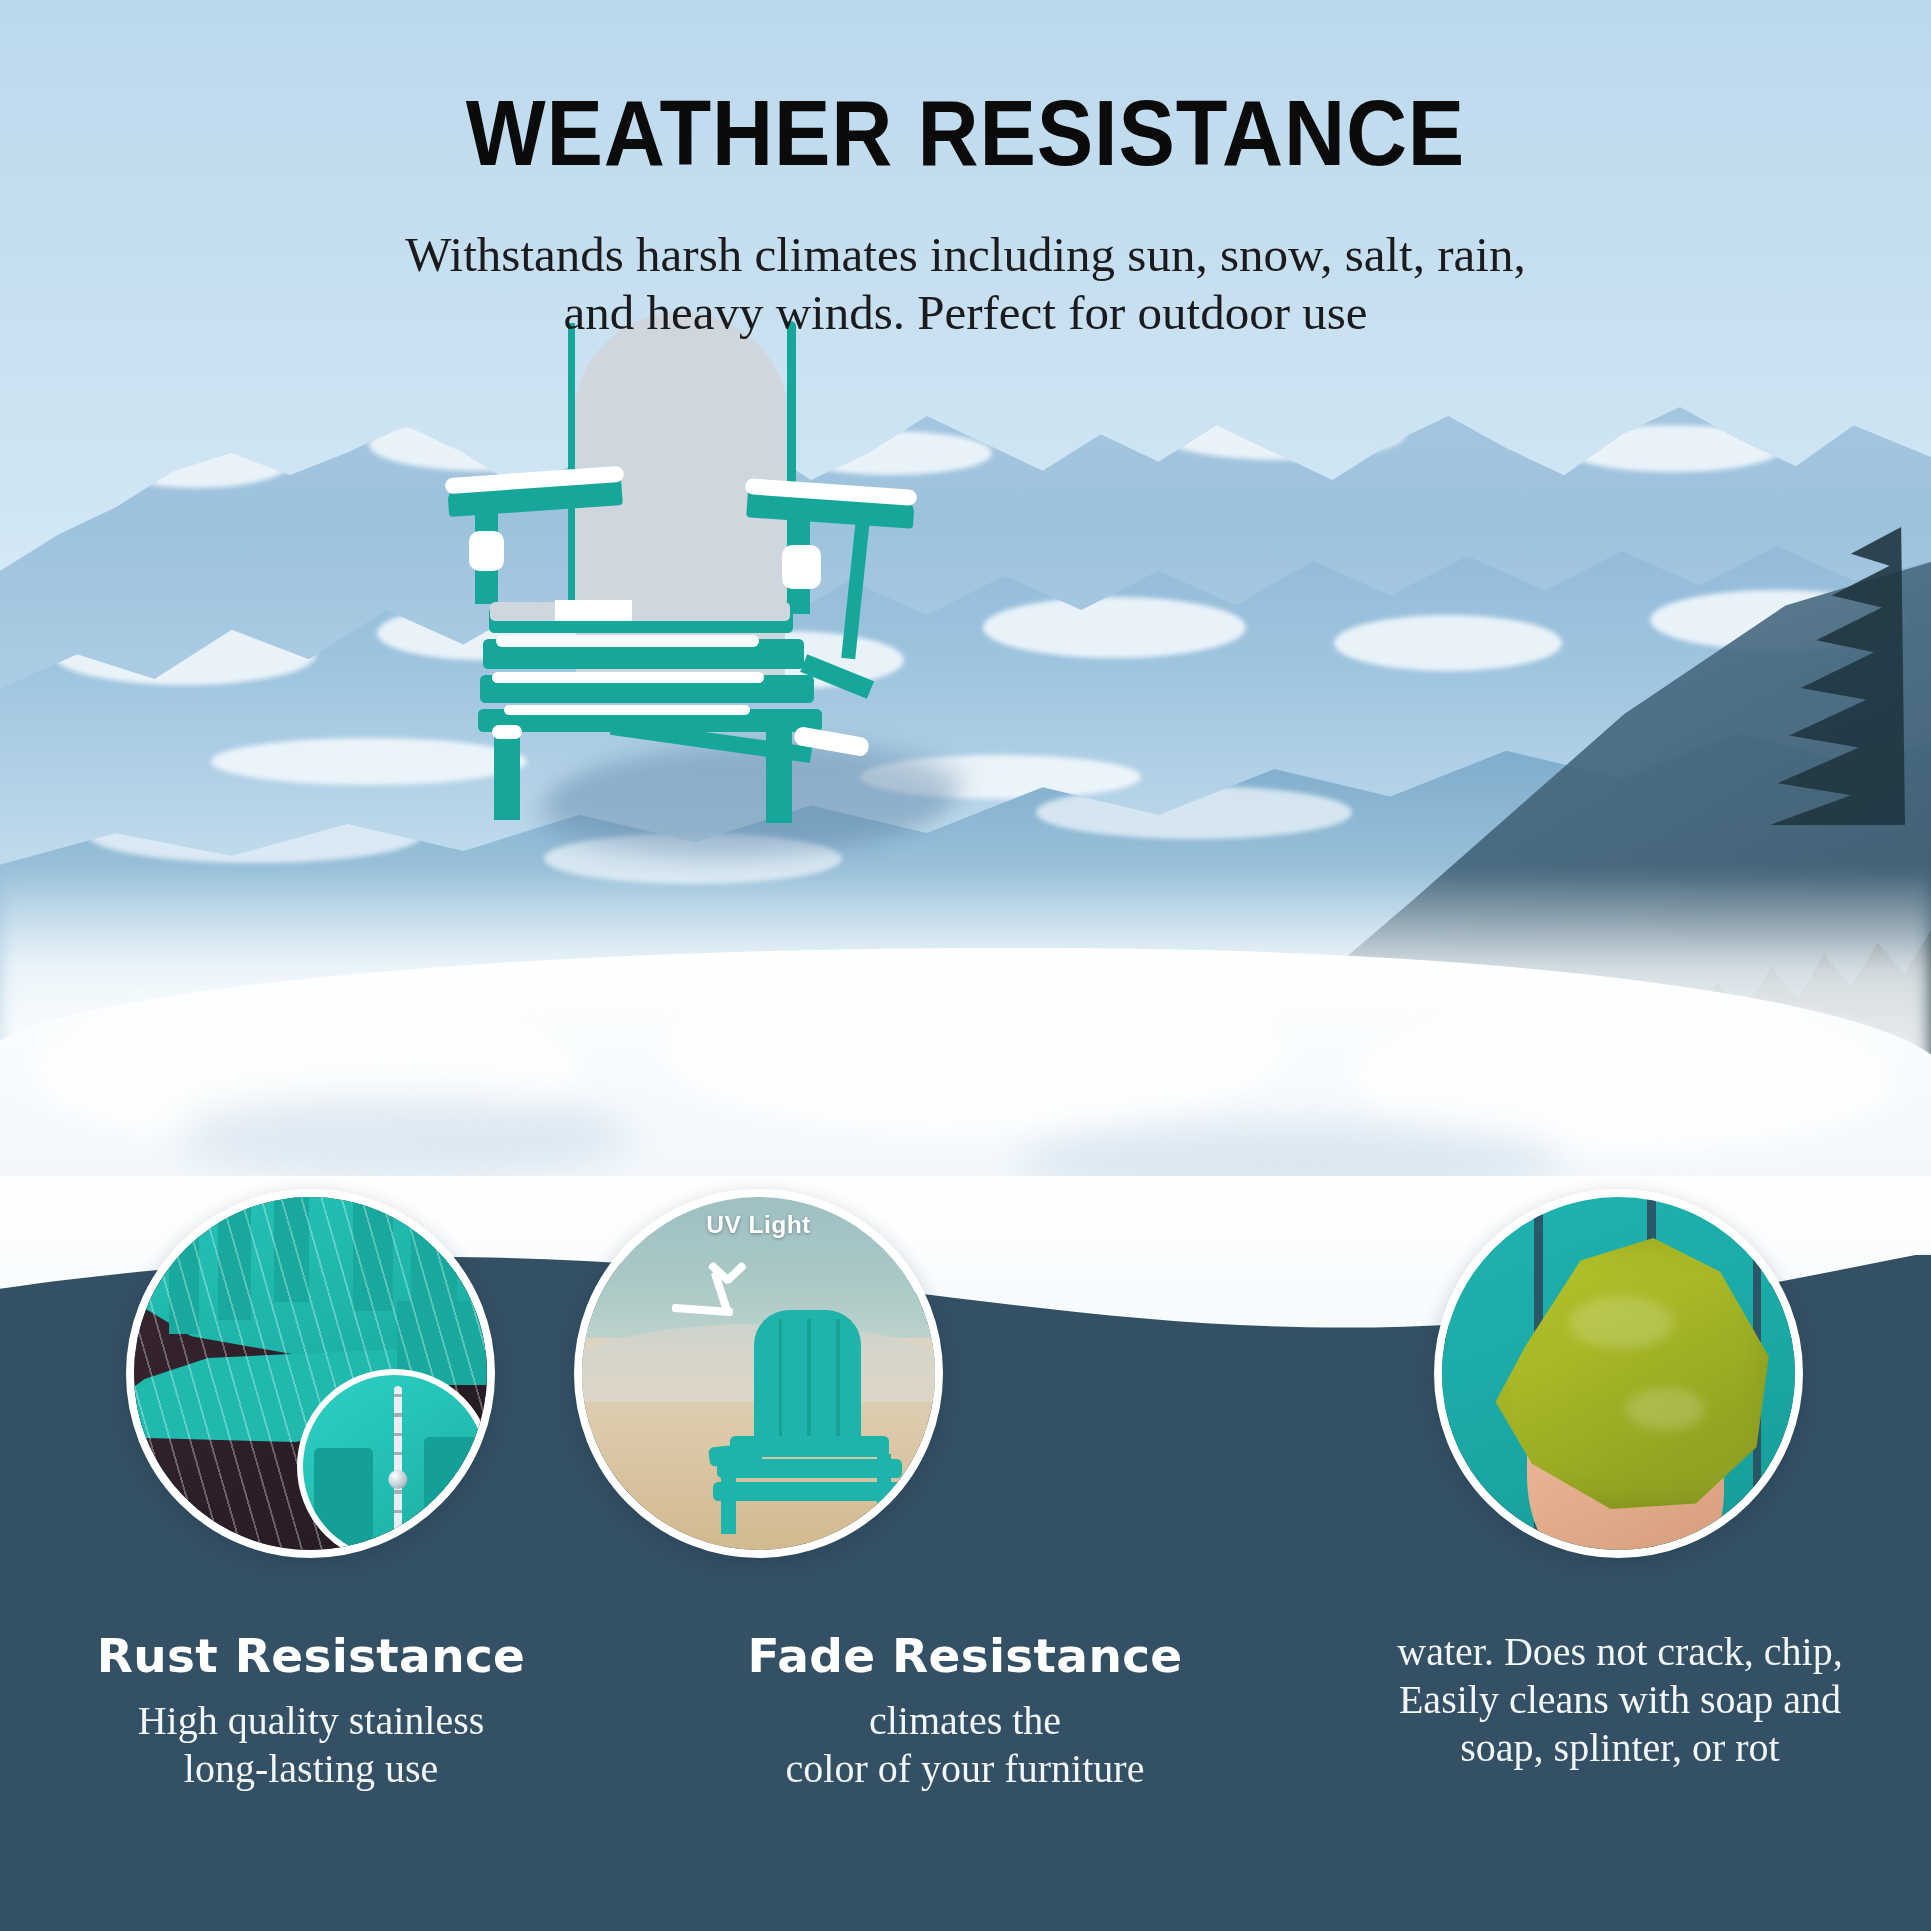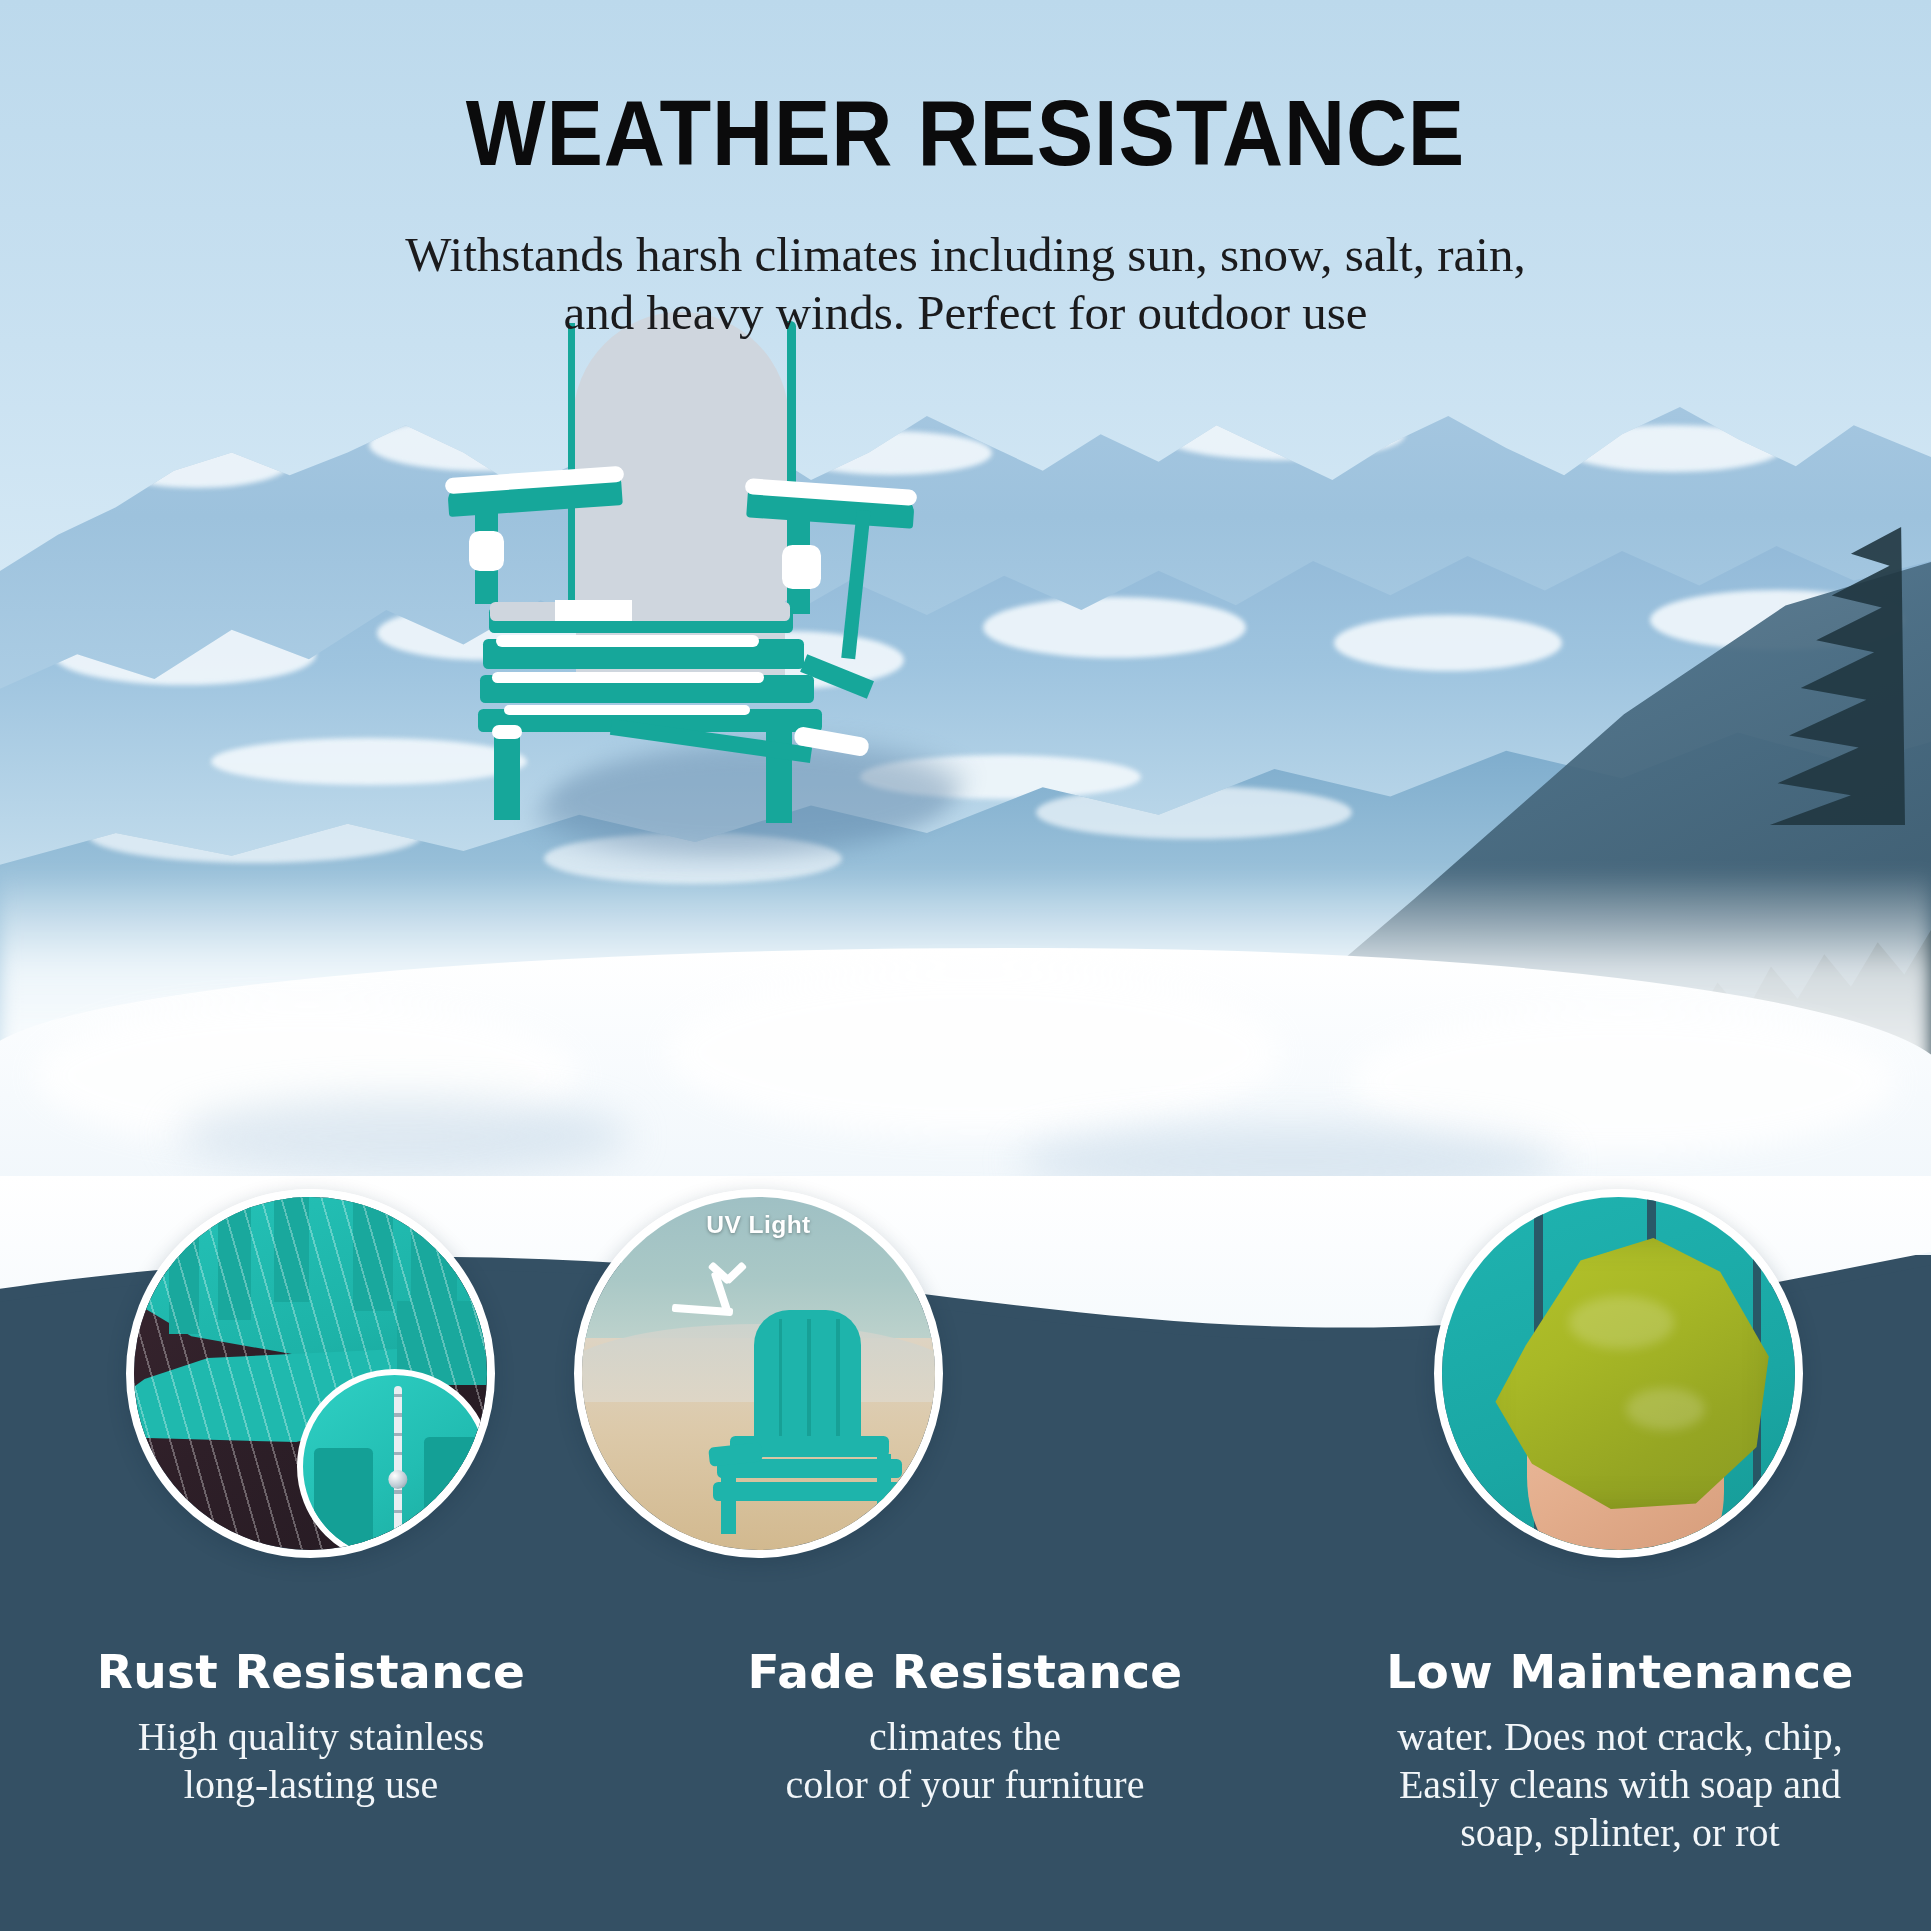--- a/index.html
+++ b/index.html
@@ -174,21 +174,21 @@
     clip-path:polygon(16% 40%,34% 10%,58% 2%,80% 14%,96% 44%,92% 76%,72% 96%,44% 98%,18% 82%,6% 60%);
     box-shadow:inset 0 0 35px rgba(60,70,10,.35);}
   .ci3-fold{position:absolute;background:rgba(255,255,255,.18);border-radius:50%;filter:blur(5.3px);}
 
   
   .feat{position:absolute;top:1628px;width:544px;text-align:center;}
   .feat.one{left:39px;}
   .feat.two{left:693px;}
   .feat.three{left:1348px;}
   .feat h3{
-    margin:16px 0 14px 0;color:#ffffff;font-weight:bold;font-size:47px;letter-spacing:0.3px;
+    margin:0 0 14px 0;color:#ffffff;font-weight:bold;font-size:47px;letter-spacing:0.3px;
     font-family:"DejaVu Sans",sans-serif;
   }
   .feat p{
     margin:0;color:#f2f6f9;font-size:40px;line-height:1.2;
     font-family:"Liberation Serif",serif;
   }
   .feat p span{display:block;}
 </style>
 </head>
 <body>
@@ -359,21 +359,20 @@
 
   <div class="feat two">
     <h3>Fade Resistance</h3>
     <p>
       <span>climates the</span>
       <span>color of your furniture</span>
     </p>
   </div>
 
   <div class="feat three">
-    <h3>Low Maintenance</h3>
     <p>
       <span>water. Does not crack, chip,</span>
       <span>Easily cleans with soap and</span>
       <span>soap, splinter, or rot</span>
     </p>
   </div>
 
 </div>
 
 

